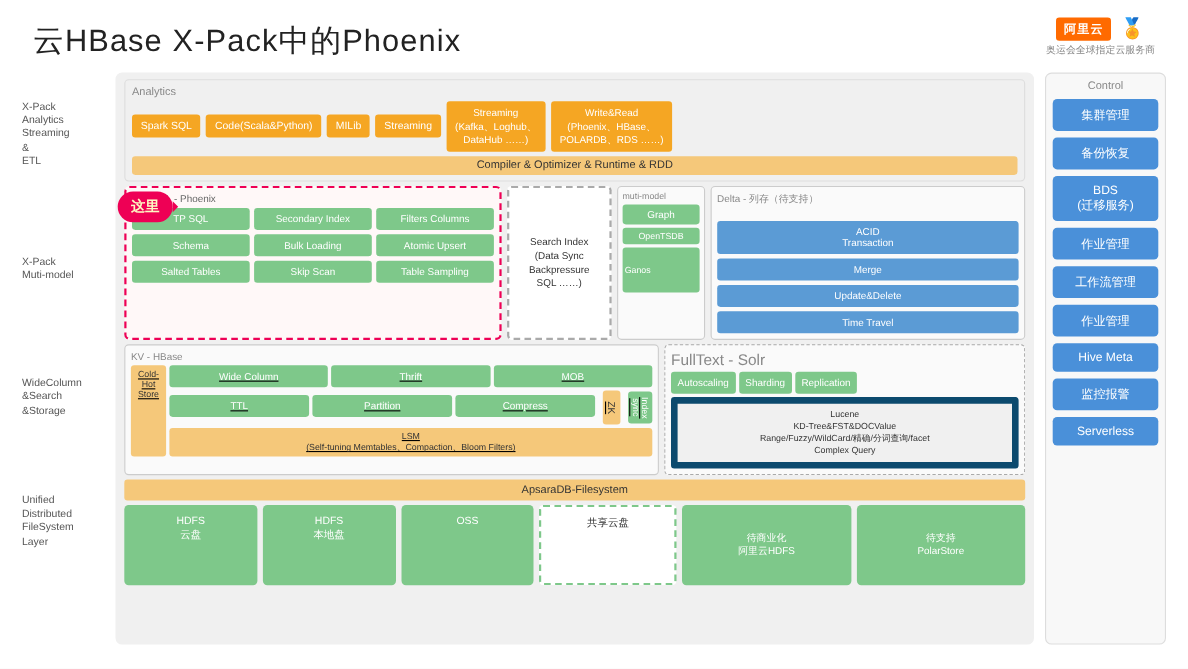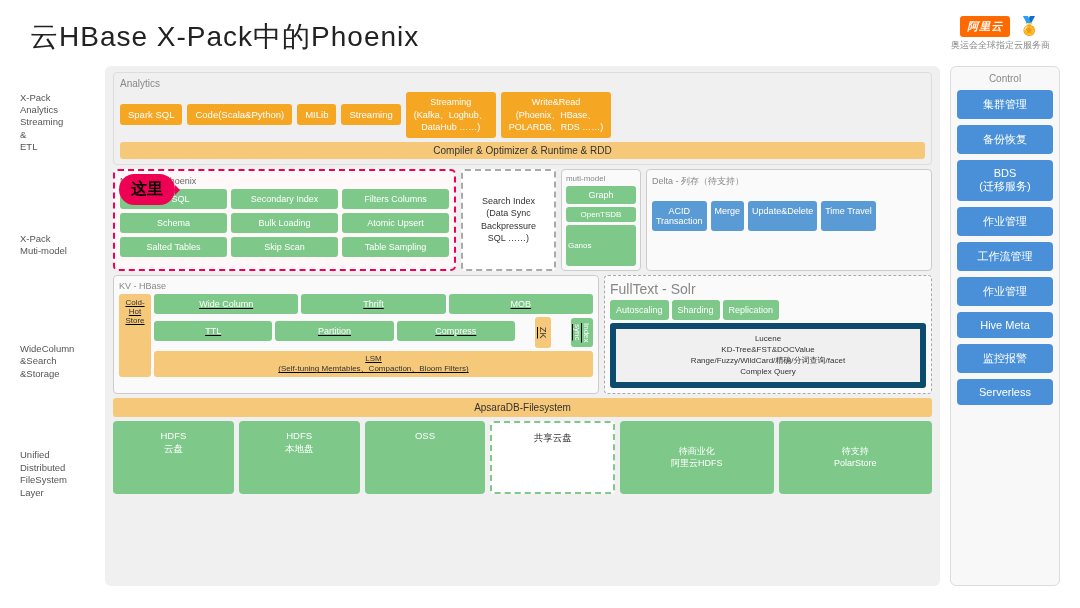--- a/index.html
+++ b/index.html
@@ -32,21 +32,20 @@
       gap: 8px;
     }
     .logo-aliyun {
       background: #ff6a00;
       color: #fff;
       font-size: 11px;
       font-weight: bold;
       padding: 3px 7px;
       border-radius: 3px;
       letter-spacing: 1px;
-      font-style: italic;
     }
     .logo-olympic {
       font-size: 18px;
     }
     .logo-sub {
       font-size: 9px;
       color: #888;
       margin-top: 2px;
     }
     .main-container {
@@ -221,21 +220,21 @@
       flex: 1;
       background: #fafafa;
     }
     .delta-label {
       font-size: 9px;
       color: #888;
       margin-bottom: 3px;
     }
     .delta-grid {
       display: flex;
-      flex-direction: row;
+      flex-direction: column;
       gap: 4px;
       margin-top: 13px;
     }
     .blue-box {
       background: #5b9bd5;
       border-radius: 3px;
       color: #fff;
       font-size: 9px;
       padding: 5px 4px;
       text-align: center;
@@ -270,21 +269,21 @@
     }
     .kv-top-grid {
       display: grid;
       grid-template-columns: repeat(3, 1fr);
       gap: 3px;
       margin-bottom: 3px;
     }
     .kv-mid-row {
       display: flex;
       flex-direction: row;
-      gap: 20px;
+      gap: 7px;
       margin-bottom: 3px;
       align-items: center;
     }
     .zk-box {
       background: #f5c87a;
       border-radius: 3px;
       font-size: 9px;
       padding: 10px 3px;
       text-align: center;
       color: #333;
@@ -420,27 +419,27 @@
       background: #4a90d9;
       border-radius: 4px;
       color: #fff;
       font-size: 11px;
       padding: 7px 4px;
       text-align: center;
     }
     
     .speech-bubble {
       position: absolute;
-      left: 14px;
+      left: 2px;
       top: 108px;
       background: #e05;
-      color: #000000;
+      color: #fef9c3;
       border-radius: 16px;
       padding: 5px 12px;
-      font-size: 16px;
+      font-size: 13px;
       font-weight: bold;
       z-index: 10;
     }
     .speech-bubble::after {
       content: '';
       position: absolute;
       right: -10px;
       top: 50%;
       transform: translateY(-50%);
       border: 5px solid transparent;

